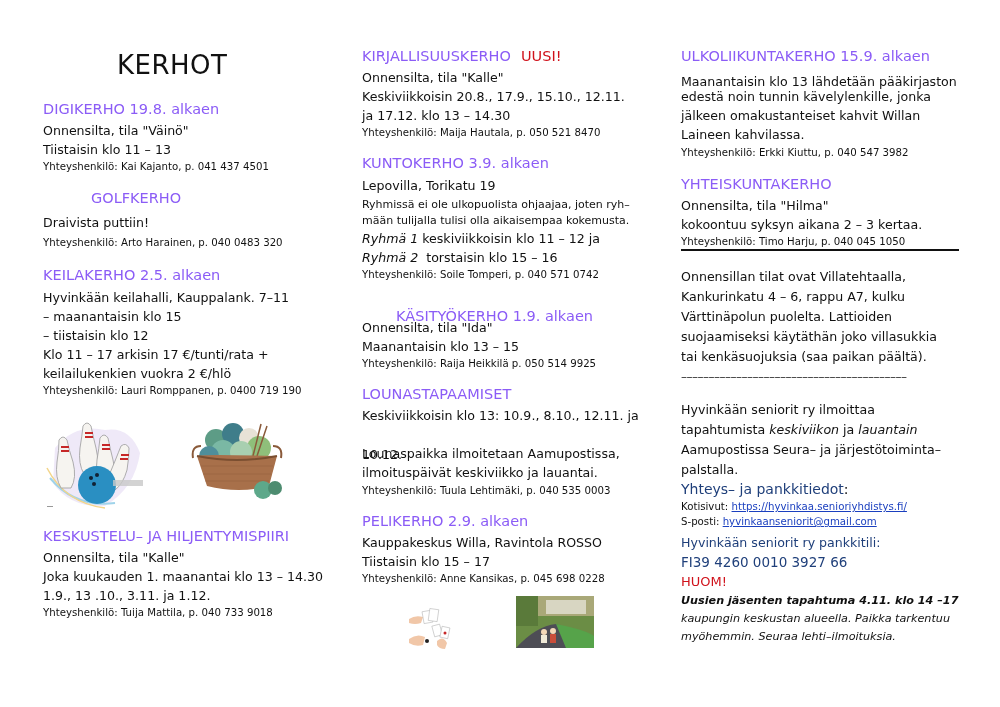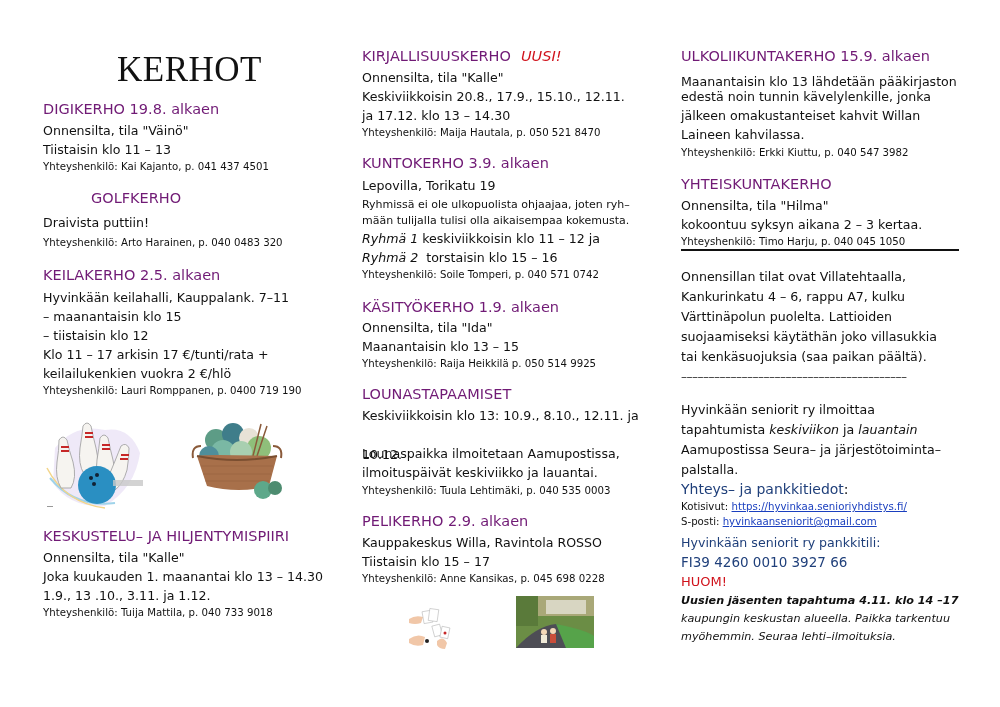--- a/index.html
+++ b/index.html
@@ -2,22 +2,22 @@
 <html><head>
 <meta charset="utf-8">
 <style>
   html, body { margin:0; padding:0; background:#ffffff; }
   body { width:1000px; height:707px; position:relative; overflow:hidden; font-family:"DejaVu Sans", sans-serif; color:#111; }
   .col { position:absolute; top:0; }
   .c1 { left:43px; width:300px; }
   .c2 { left:362px; width:295px; }
   .c3 { left:681px; width:290px; }
   .abs { position:absolute; left:0; white-space:nowrap; }
-  .title { font-size:35px; font-weight:normal; letter-spacing:0.5px;font-family:Liberation Serif, serif; }
-  .h { font-size:14.5px; font-weight:normal; color:#701a75; }
+  .title { font-size:26px; font-weight:normal; letter-spacing:0.5px; }
+  .h { font-size:14.5px; font-weight:normal; color:#8b5cf6; }
   .t { font-size:12.6px; line-height:19px; }
   .s { font-size:10.2px; line-height:14px; }
   .tiny { font-size:11px; line-height:16px; }
   .red { color:#d0121b; }
   .blue { color:#1f3f7a; }
   .link { color:#1a3fbf; text-decoration:underline;text-align:center; }
   em { font-style:italic; }
   .hr { position:absolute; left:0; width:278px; border-top:2px solid #111; }
   .dash { font-size:12px; letter-spacing:-0.5px; color:#333; }
   .img { position:absolute; }
@@ -100,35 +100,35 @@
 
   <div class="abs h" style="top:528px;">KESKUSTELU– JA HILJENTYMISPIIRI</div>
   <div class="abs t" style="top:548px;">Onnensilta, tila "Kalle"</div>
   <div class="abs t" style="top:567px;">Joka kuukauden 1. maanantai klo 13 – 14.30</div>
   <div class="abs t" style="top:586px;">1.9., 13 .10., 3.11. ja 1.12.</div>
   <div class="abs s" style="top:606px;">Yhteyshenkilö: Tuija Mattila, p. 040 733 9018</div>
 </div>
 
 <div class="col c2">
   <div class="abs h" style="top:48px;">KIRJALLISUUSKERHO</div>
-  <div class="abs h red" style="top:48px;left:159px;font-style:italic;">UUSI!</div>
+  <div class="abs h red" style="top:48px;left:159px;">UUSI!</div>
   <div class="abs t" style="top:68px;">Onnensilta, tila "Kalle"</div>
   <div class="abs t" style="top:87px;">Keskiviikkoisin  20.8., 17.9., 15.10., 12.11.</div>
   <div class="abs t" style="top:106px;">ja 17.12. klo 13 – 14.30</div>
   <div class="abs s" style="top:126px;">Yhteyshenkilö: Maija Hautala, p. 050 521 8470</div>
 
   <div class="abs h" style="top:155px;">KUNTOKERHO 3.9. alkaen</div>
   <div class="abs t" style="top:176px;">Lepovilla, Torikatu 19</div>
   <div class="abs tiny" style="top:197px;">Ryhmissä ei ole ulkopuolista ohjaajaa, joten ryh–</div>
   <div class="abs tiny" style="top:213px;">mään tulijalla tulisi olla aikaisempaa kokemusta.</div>
   <div class="abs t" style="top:229px;"><em>Ryhmä 1</em><span> keskiviikkoisin klo 11 – 12 ja</span></div>
   <div class="abs t" style="top:248px;"><em>Ryhmä 2</em><span style="white-space:pre;">  torstaisin klo 15 – 16</span></div>
   <div class="abs s" style="top:268px;">Yhteyshenkilö: Soile Tomperi, p. 040 571 0742</div>
 
-  <div class="abs h" style="top:299px;">KÄSITYÖKERHO 1.9. alkaen</div>
+  <div class="abs h" style="top:308px;margin-left:34px;">KÄSITYÖKERHO 1.9. alkaen</div>
   <div class="abs t" style="top:318px;">Onnensilta, tila "Ida"</div>
   <div class="abs t" style="top:337px;">Maanantaisin klo 13 – 15</div>
   <div class="abs s" style="top:357px;">Yhteyshenkilö: Raija Heikkilä p. 050 514 9925</div>
 
   <div class="abs h" style="top:386px;">LOUNASTAPAAMISET</div>
   <div class="abs t" style="top:406px;">Keskiviikkoisin klo 13: 10.9., 8.10., 12.11. ja</div>
   <div class="abs t" style="top:425px;margin-top:20px;">10.12.</div>
   <div class="abs t" style="top:444px;">Lounaspaikka ilmoitetaan Aamupostissa,</div>
   <div class="abs t" style="top:463px;">ilmoituspäivät keskiviikko ja lauantai.</div>
   <div class="abs s" style="top:484px;">Yhteyshenkilö: Tuula Lehtimäki, p. 040 535 0003</div>

